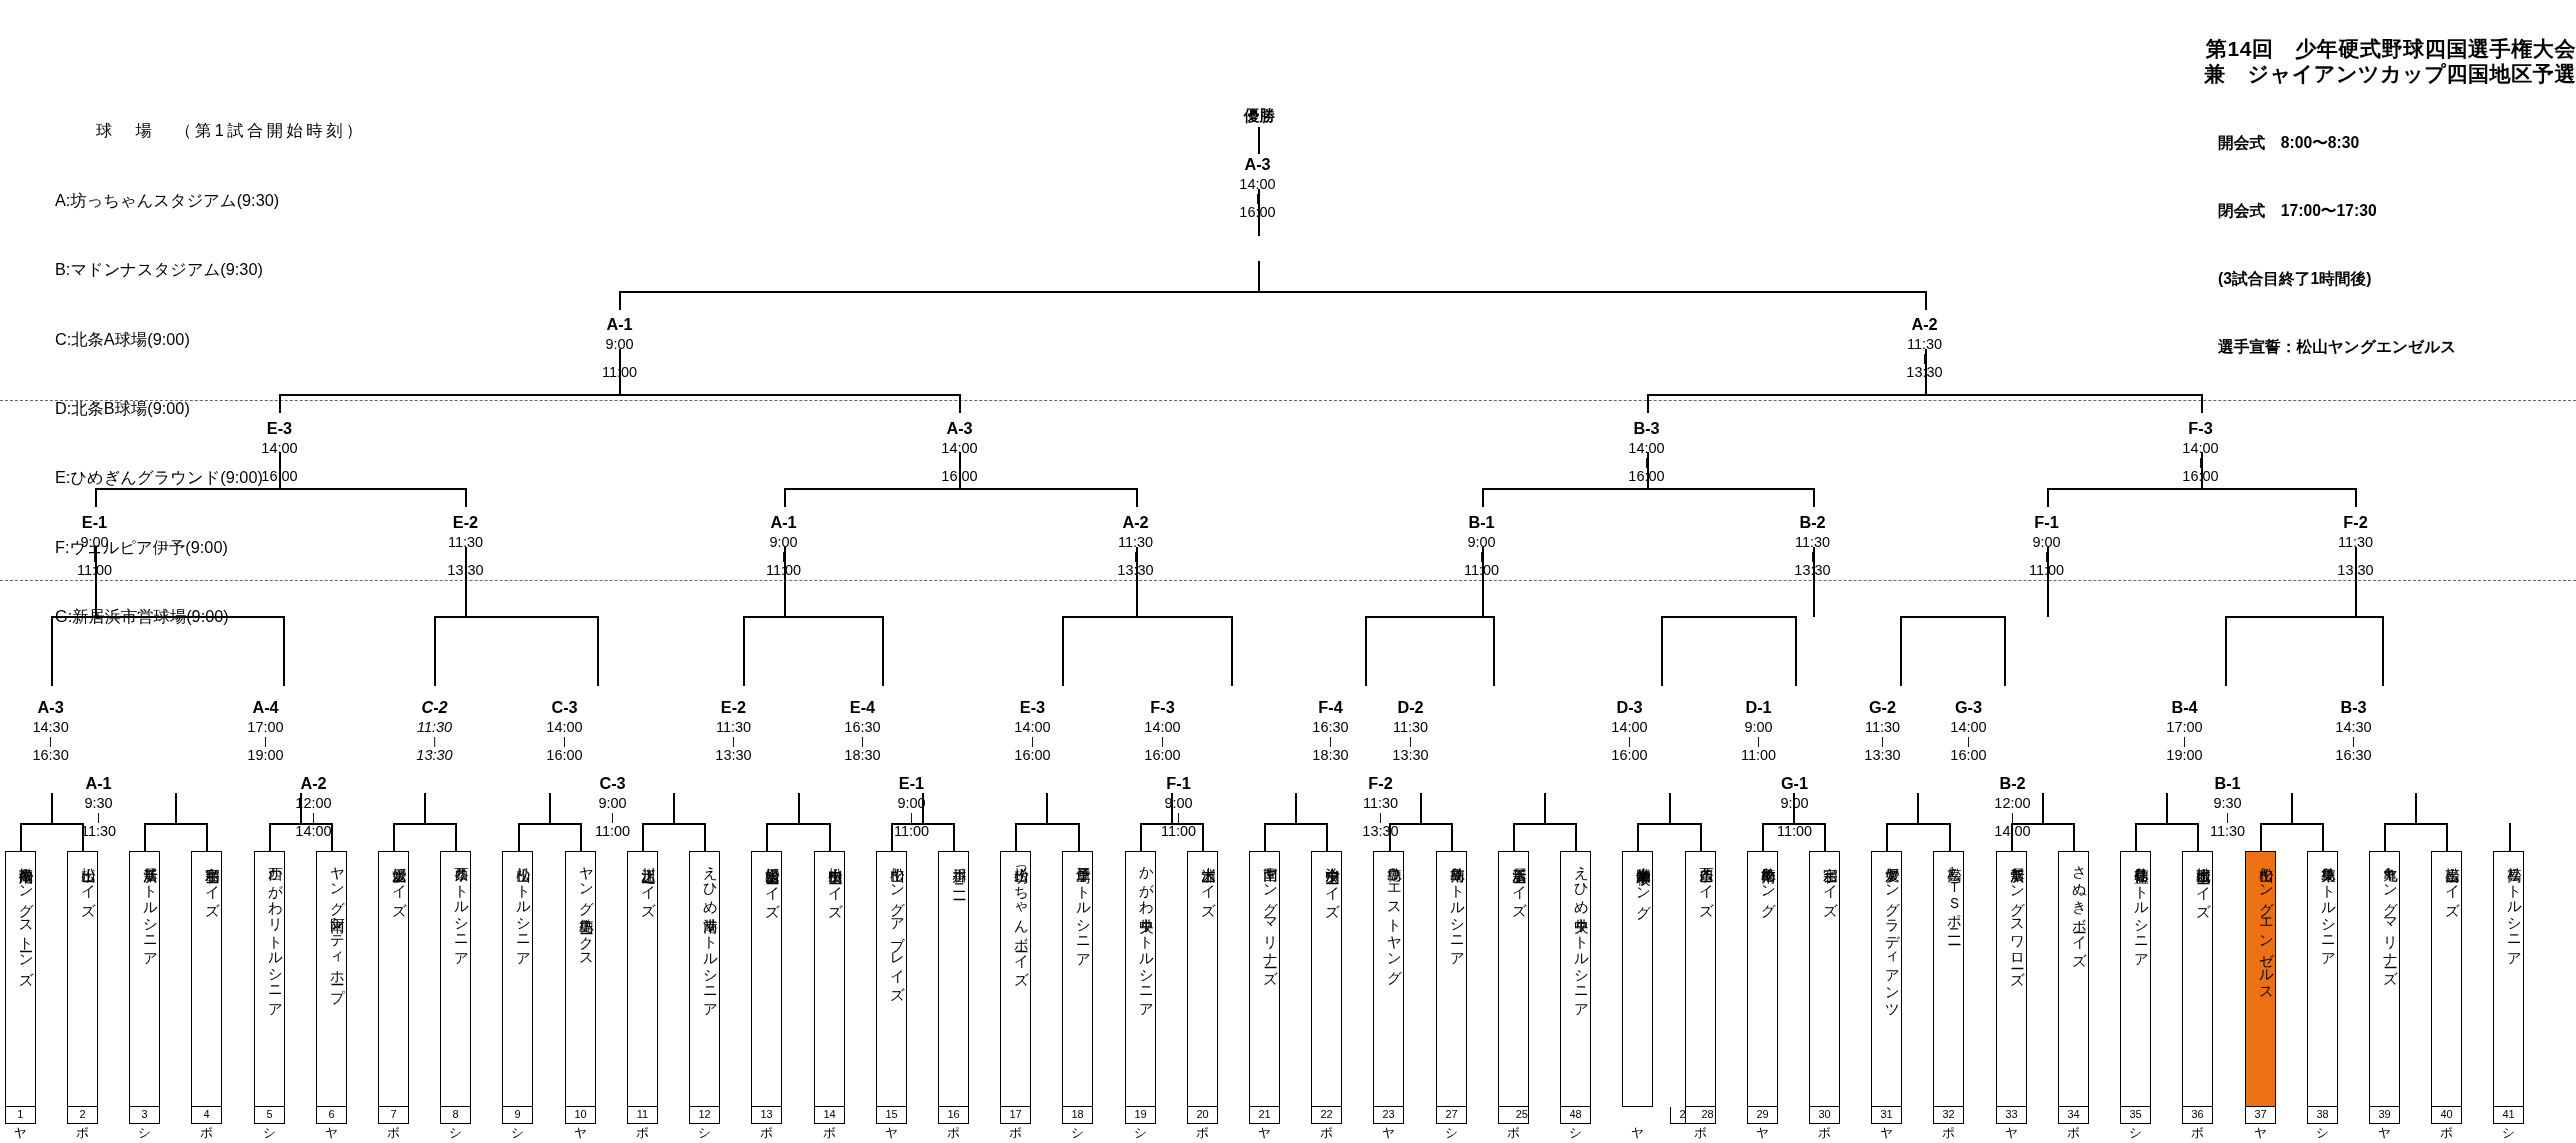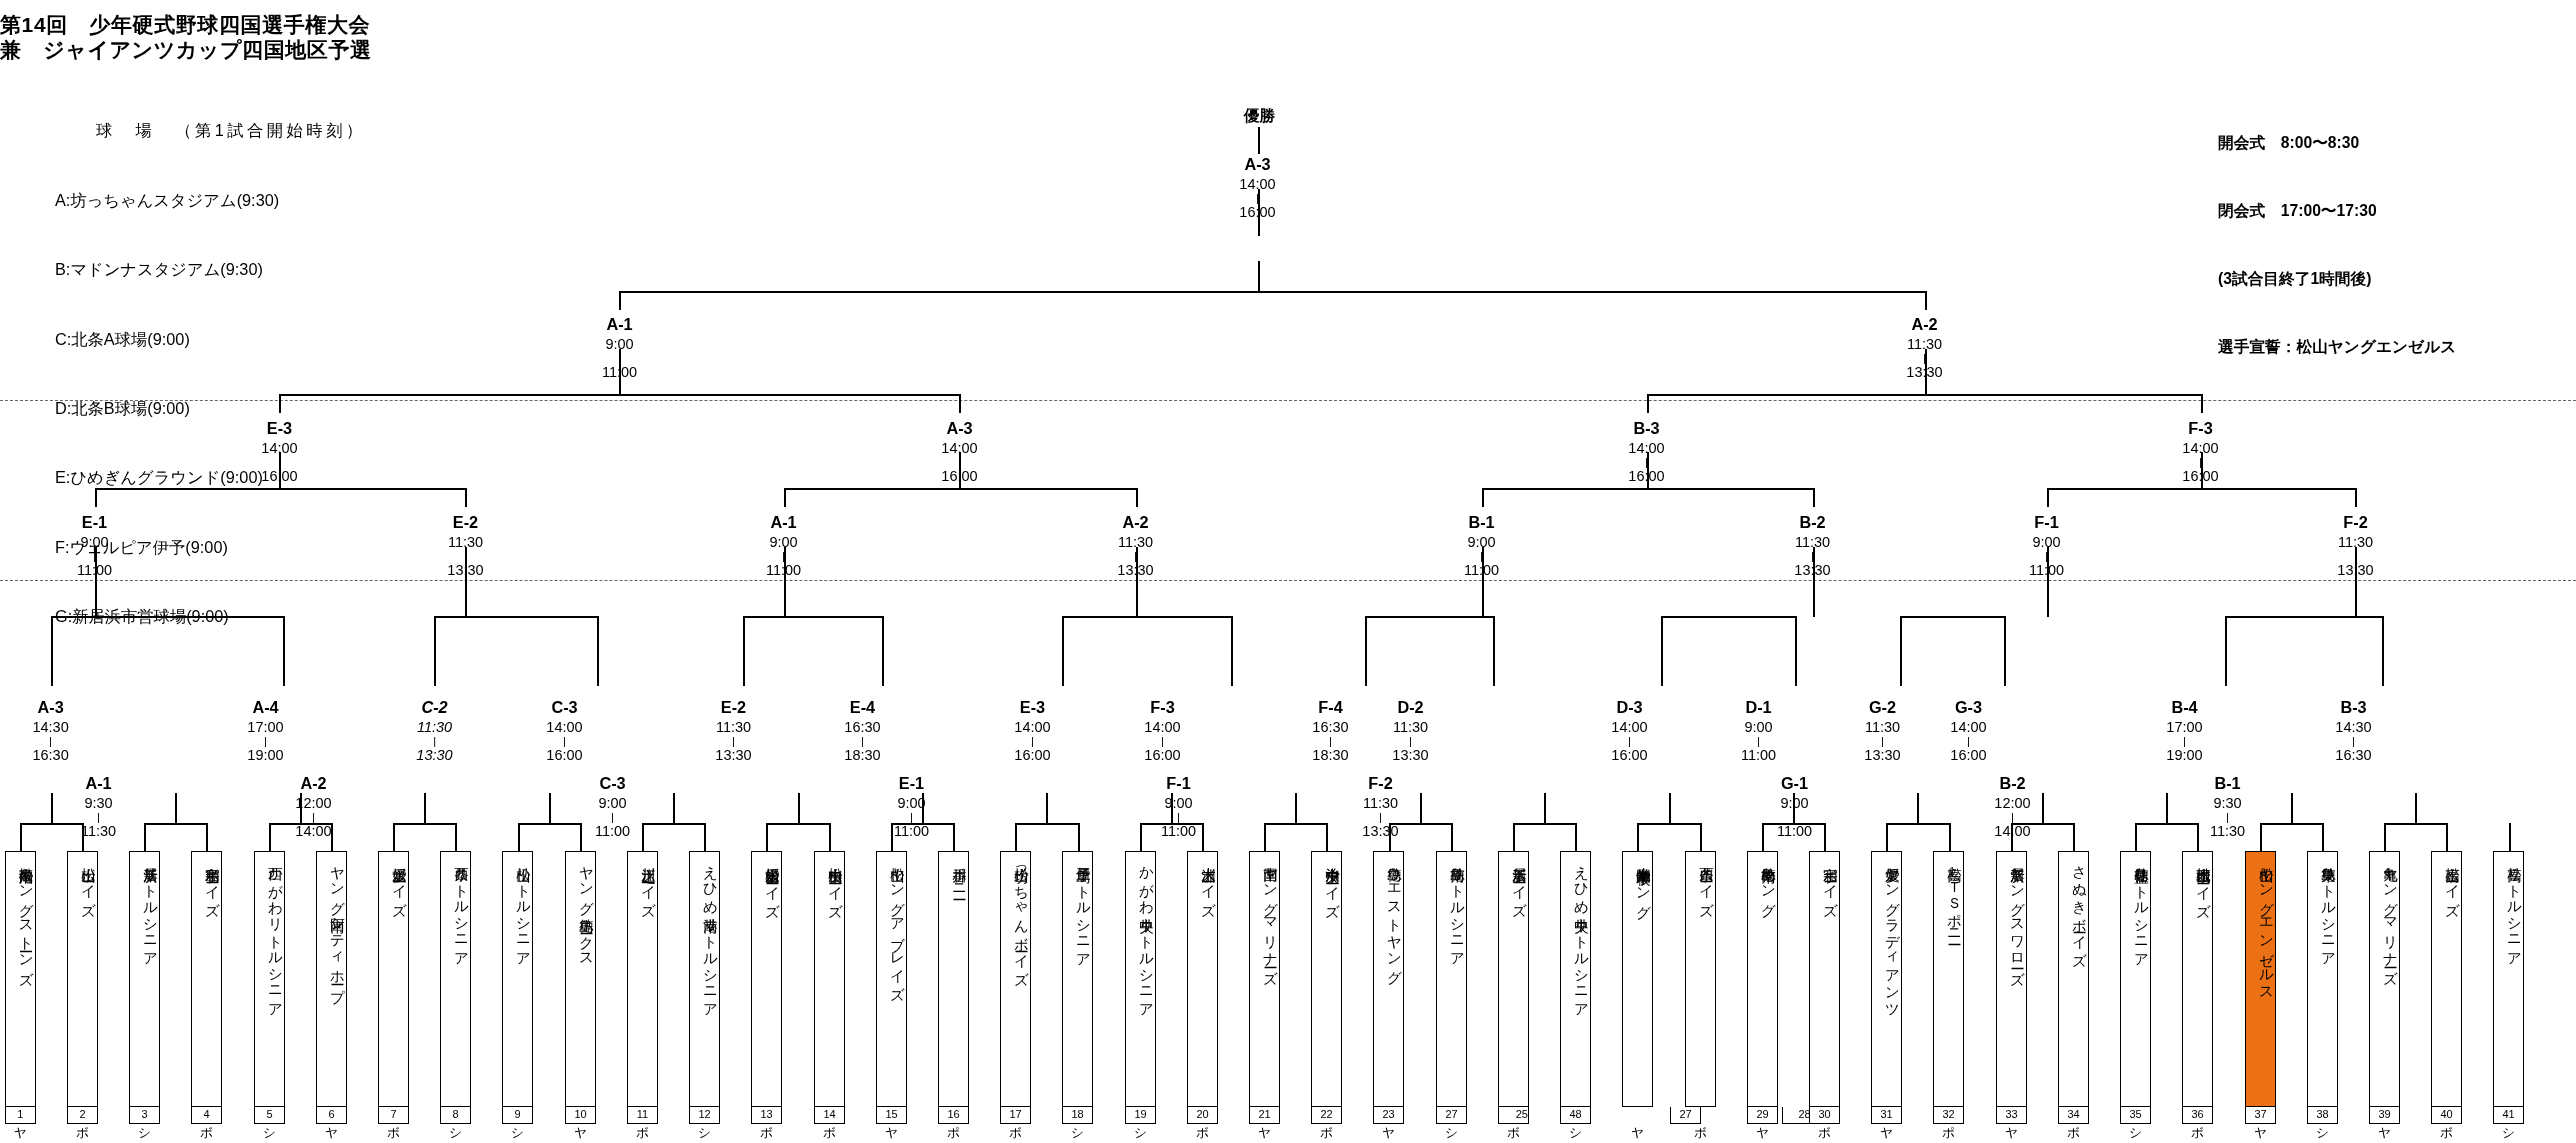--- a/index.html
+++ b/index.html
@@ -6,21 +6,21 @@
   html, body { margin:0; padding:0; background:#ffffff; }
   body {
     width: 2576px; height: 1144px;
     font-family: "Liberation Sans", sans-serif;
     color:#000;
     position:relative;
     overflow:hidden;
   }
   #stage { position:absolute; left:0; top:0; width:2576px; height:1144px; }
 
-  .ttl { position:absolute; text-align:left; font-weight:bold; font-size:21px; letter-spacing:0.6px; }
+  .ttl { position:absolute; text-align:right; font-weight:bold; font-size:21px; letter-spacing:0.6px;margin-top:24px; }
 
   .venue { position:absolute; font-size:16.3px; line-height:1.42; white-space:pre; }
   .venue .vh { padding-left:41px; letter-spacing:3.5px; }
 
   .cer { position:absolute; font-size:15.7px; line-height:1.45; font-weight:bold; white-space:pre; text-align:left;}
 
   .dashline { position:absolute; left:0; width:2576px; border-top:1.2px dashed #666; height:0; }
 
   .ln { position:absolute; background:#000; }
   .lnh { height:1.7px; }
@@ -202,21 +202,21 @@
     <div class="ln lnv" style="left:1513px;top:823px;height:28px;"></div>
     <div class="team" style="left:1560px;top:851px;height:256px;">えひめ中央リトルシニア</div>
     <div class="numcell" style="left:1560px;top:1107px;">48</div>
     <div class="brand" style="left:1560px;top:1124px;">シ</div>
     <div class="ln lnv" style="left:1575px;top:823px;height:28px;"></div>
     <div class="team" style="left:1622px;top:851px;height:256px;">生光学園中学校ヤング</div>
     <div class="numcell" style="left:1622px;top:1107px;margin-left:48px;">27</div>
     <div class="brand" style="left:1622px;top:1124px;">ヤ</div>
     <div class="ln lnv" style="left:1637px;top:823px;height:28px;"></div>
     <div class="team" style="left:1685px;top:851px;height:256px;">西条ボーイズ</div>
-    <div class="numcell" style="left:1782px;top:1107px;padding-left:14px;">28</div>
+    <div class="numcell" style="left:1685px;top:1107px;padding-left:14px;">28</div>
     <div class="brand" style="left:1685px;top:1124px;">ボ</div>
     <div class="ln lnv" style="left:1700px;top:823px;height:28px;"></div>
     <div class="team" style="left:1747px;top:851px;height:256px;">徳島松南ヤング</div>
     <div class="numcell" style="left:1747px;top:1107px;">29</div>
     <div class="brand" style="left:1747px;top:1124px;">ヤ</div>
     <div class="ln lnv" style="left:1762px;top:823px;height:28px;"></div>
     <div class="team" style="left:1809px;top:851px;height:256px;">宇和ボーイズ</div>
     <div class="numcell" style="left:1809px;top:1107px;">30</div>
     <div class="brand" style="left:1809px;top:1124px;">ボ</div>
     <div class="ln lnv" style="left:1824px;top:823px;height:28px;"></div>

